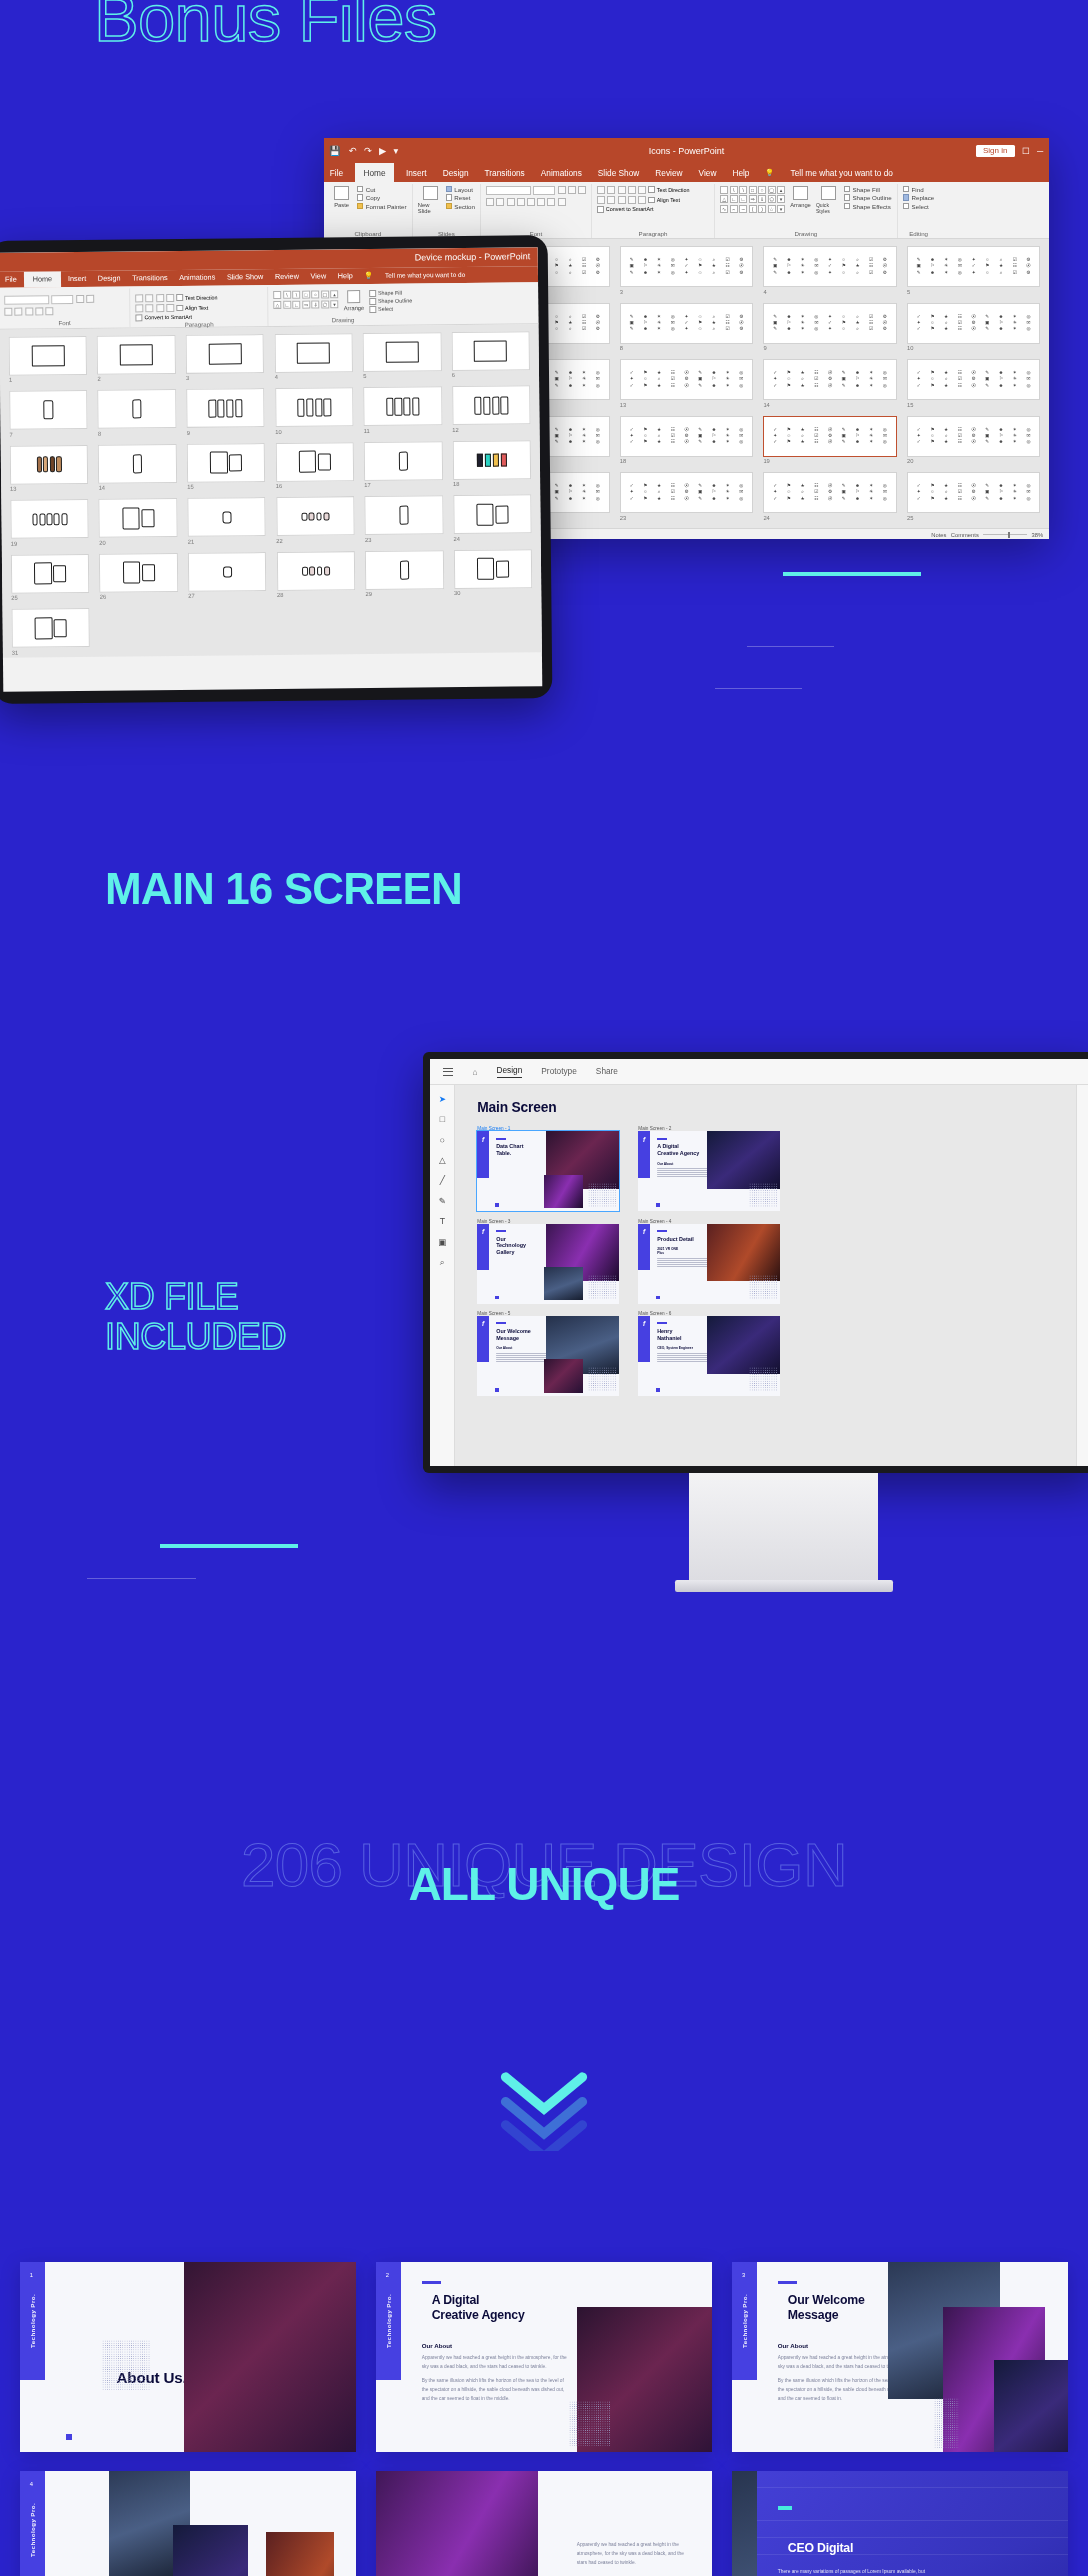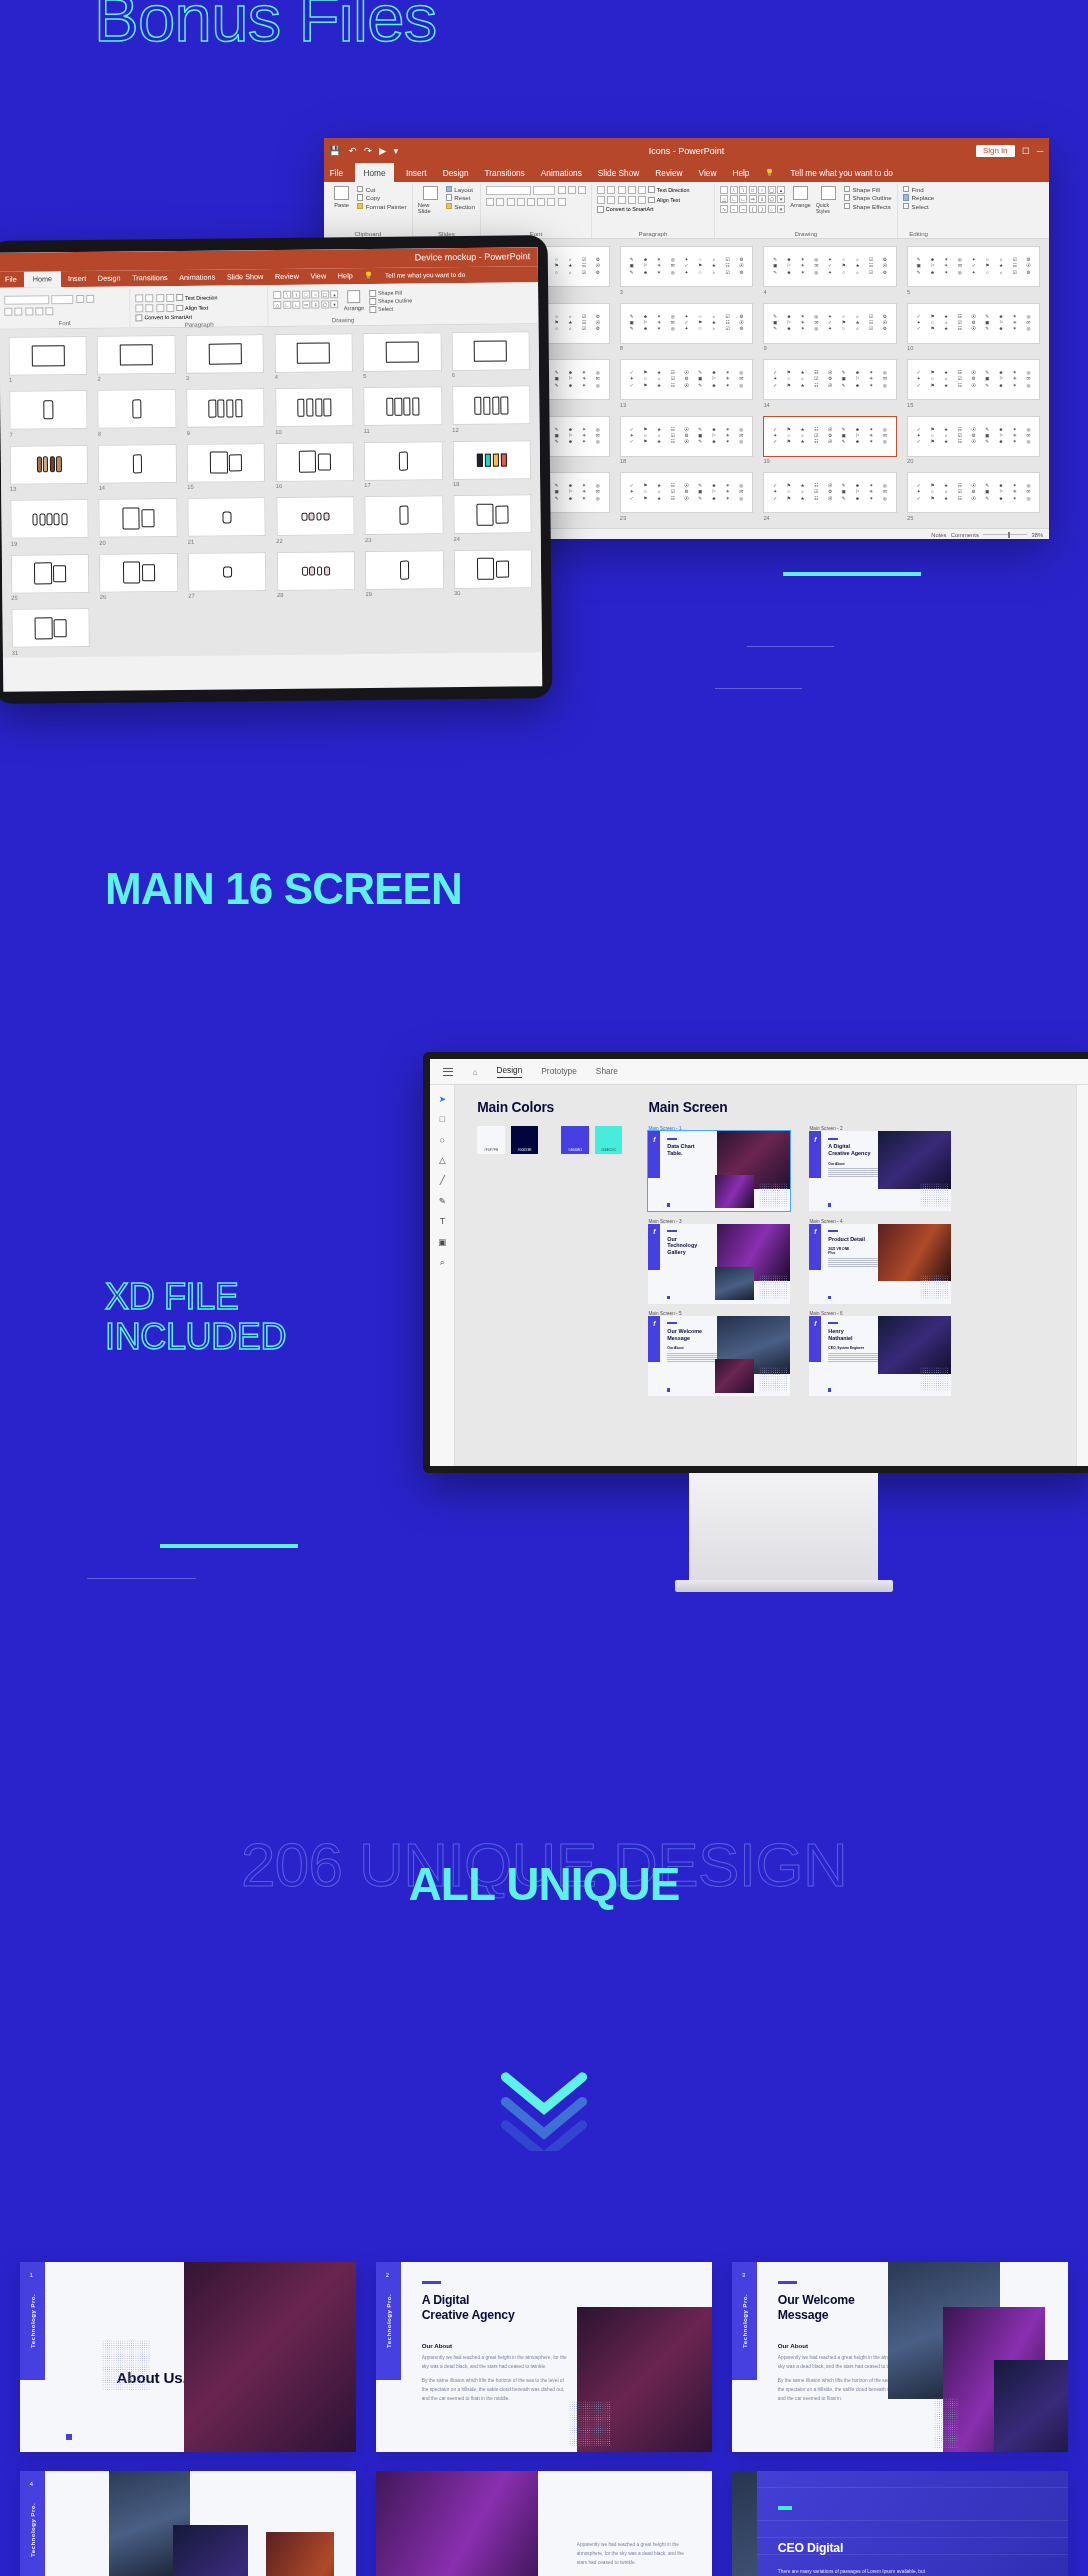--- a/index.html
+++ b/index.html
@@ -229,21 +229,21 @@
     width: 25px; background: #4640e1; position: relative; flex: none;
     display: flex; align-items: center; justify-content: center;
   }
   .slide .srail span {
     writing-mode: vertical-rl; transform: rotate(180deg);
     color: rgba(255,255,255,.92); font-size: 6.2px; font-weight: 700; letter-spacing: 0.4px;
   }
   .slide .srail.short { align-self: flex-start; height: 62%; }
   .slide .sbody { flex: 1; position: relative; padding: 19px 20.3px; }
   .s-dash { width: 19px; height: 2.9px; background: #4640e1; margin-bottom: 8.7px; }
-  .s-h1 { font-size: 12.3px; font-weight: 800; color: #0b0b3a; line-height: 1.25; letter-spacing: -0.2px; }
+  .s-h1 { font-size: 12.3px; font-weight: 800; color: #0b0b3a; line-height: 1.25; letter-spacing: -0.2px; margin-left: 10px; }
   .s-h1.big { font-size: 15.2px; }
   .s-sub { font-size: 6.2px; font-weight: 700; color: #0b0b3a; margin-top: 19px; }
   .s-p { font-size: 4.8px; color: #7d829c; line-height: 1.85; margin-top: 4.4px; max-width: 149px; }
   .s-p + .s-p { margin-top: 5.8px; }
   .s-photo { position: absolute; }
   .s-badge { position: absolute; left: 20.3px; bottom: 11.6px; width: 6.5px; height: 6.5px; background: #4640e1; }
   .s-num { position: absolute; left: 9.4px; top: 10.2px; color: #fff; font-size: 5.8px; }
 
   .ceo-overlay {
     position: absolute; inset: 0;
@@ -1770,38 +1770,20 @@
           <span class="t">△</span>
           <span class="t">╱</span>
           <span class="t">✎</span>
           <span class="t">T</span>
           <span class="t">▣</span>
           <span class="t">⌕</span>
         </div>
 
         <div class="xd-artboard-wrap">
 
-          <div>
-            <div class="xd-h2">Main Colors</div>
-            <div class="swatchrow" id="xd-swatches">
-                <div class="swatch" style="background: rgb(246, 247, 251);">
-                  <b style="color: rgb(85, 85, 85);">#F6F7FB</b>
-                </div>
-                <div class="swatch" style="background: rgb(0, 5, 62);">
-                  <b style="color: rgb(255, 255, 255);">#00053E</b>
-                </div>
-                <div class="gap"></div>
-                <div class="swatch" style="background: rgb(70, 64, 225);">
-                  <b style="color: rgb(255, 255, 255);">#4640E1</b>
-                </div>
-                <div class="swatch" style="background: rgb(70, 236, 220);">
-                  <b style="color: rgb(27, 79, 74);">#46ECDC</b>
-                </div>
-              </div>
-          </div>
 
           <div>
             <div class="xd-h2">Main Screen</div>
             <div style="display:flex;gap:19px">
               <div class="ab-col" id="xd-col-a">
                   <div>
                     <div class="ab-label sel">Main Screen - 1</div>
                     <div class="artboard selected">
                       <div class="sidebar sb-short"></div>
                       <div class="content">

